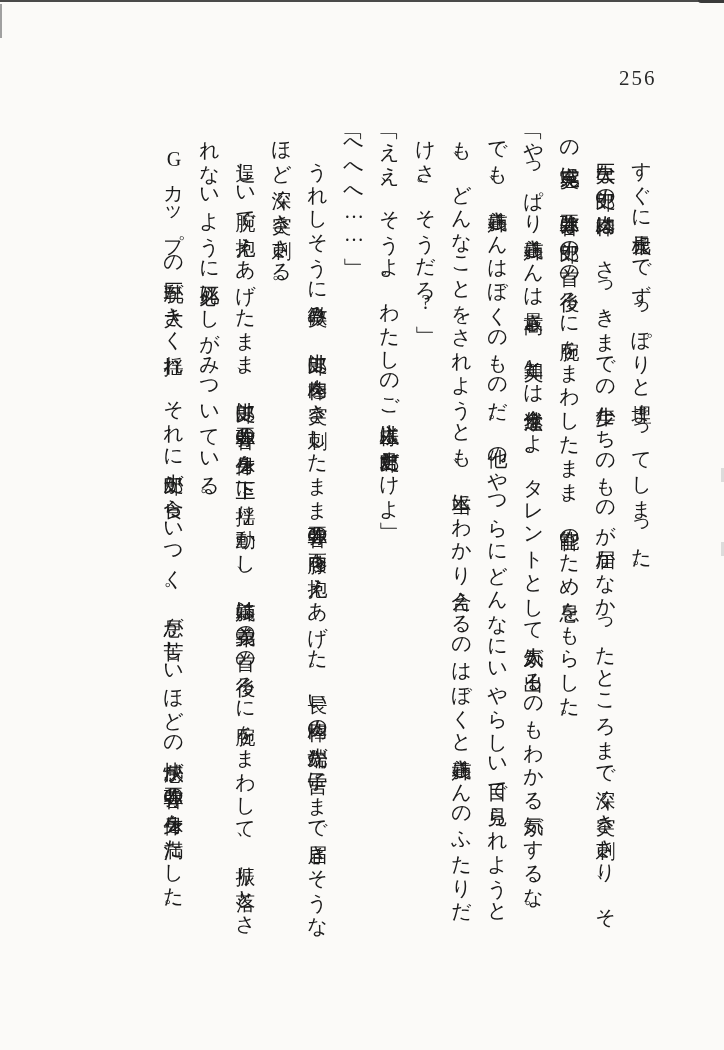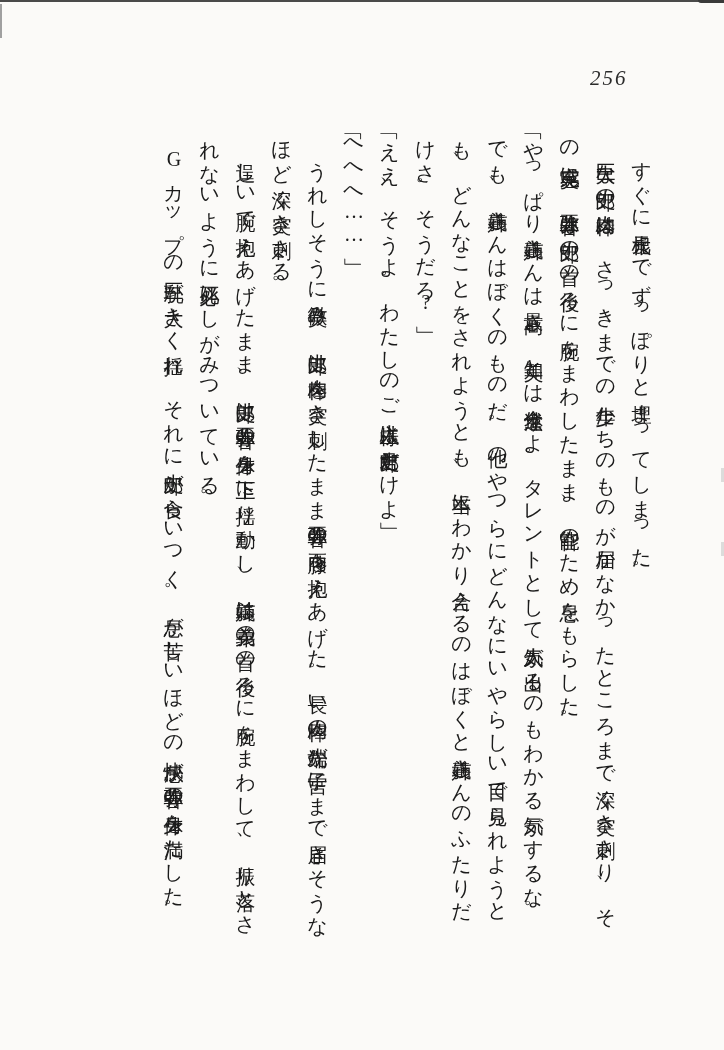--- a/index.html
+++ b/index.html
@@ -43,25 +43,24 @@
     width: 3px; height: 14px;
     background: #cfcfcf;
     opacity: .7;
   }
   .smudge.s1 { top: 468px; }
   .smudge.s2 { top: 542px; }
 
   .page-number {
     position: absolute;
     top: 66px;
-    left: 590px;
+    left: 619px;
     font-size: 21px;
     letter-spacing: 2px;
     color: #2a2a2a;
-    font-style: italic;
   }
 
   .text-block {
     position: absolute;
     top: 127px;
     right: 64px;
     height: 800px;
     writing-mode: vertical-rl;
     text-orientation: upright;
     font-size: 20px;

